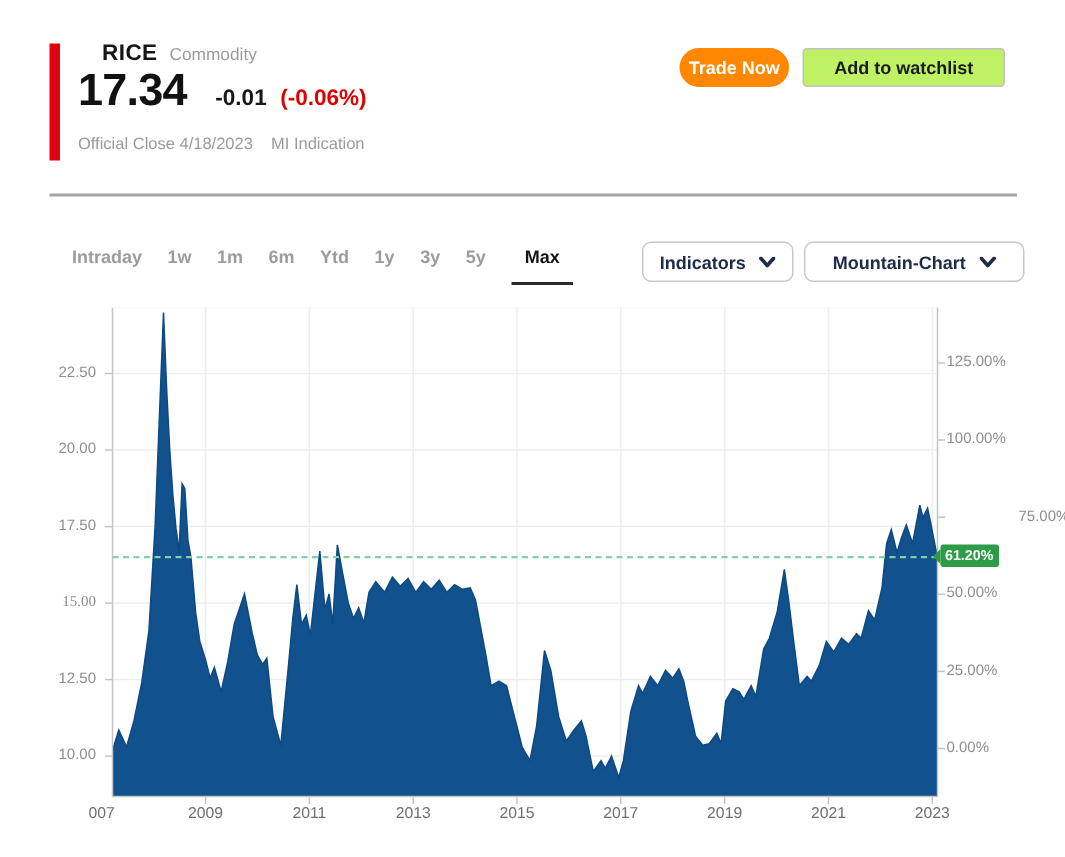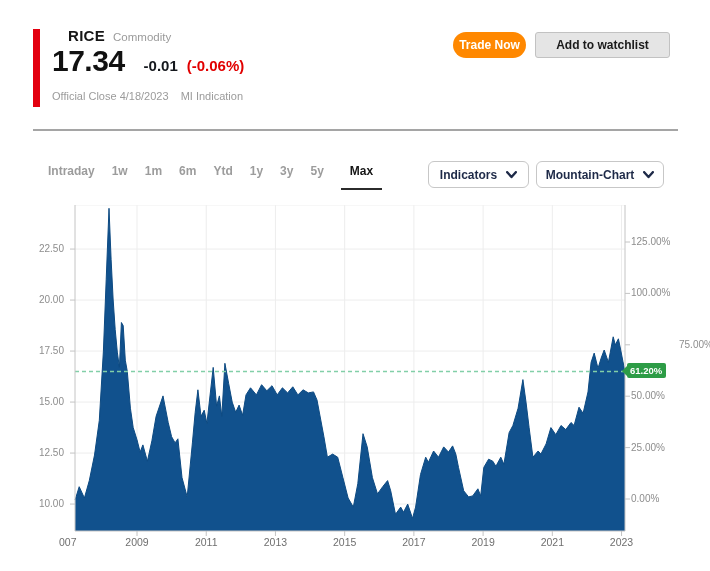--- a/index.html
+++ b/index.html
@@ -13,33 +13,33 @@
   .price-row { position:absolute; left:52px; top:44px; display:flex; align-items:baseline; }
   .price { font-size:30px; font-weight:bold; color:#111; letter-spacing:-.5px; }
   .chg { font-size:15px; font-weight:bold; color:#15181d; margin-left:19px; }
   .chg-pct { font-size:15px; font-weight:bold; color:#e10000; margin-left:9px; }
   .close-row { position:absolute; left:52px; top:90px; font-size:11px; color:#9b9b9b; }
   .close-row span + span { margin-left:9px; }
 
   .trade-btn { position:absolute; left:453px; top:32px; width:73px; height:26px; border:none; border-radius:14px;
     background:#ff8800; color:#fff; font-family:inherit; font-size:12px; font-weight:bold; cursor:pointer; }
   .watch-btn { position:absolute; left:535px; top:32px; width:135px; height:26px; border:1px solid #c2c2c2; border-radius:3px;
-    background:#e5e5e5; color:#1a1a1a; font-family:inherit; font-size:12px; font-weight:bold; cursor:pointer; }
+    background:#bef264; color:#1a1a1a; font-family:inherit; font-size:12px; font-weight:bold; cursor:pointer; }
 
   .divider { position:absolute; left:33px; top:129px; width:645px; height:2px; background:#a5a5a5; }
 
   
   .tabs { position:absolute; left:48px; top:164px; display:flex; gap:17px; align-items:flex-start; }
   .tab { font-size:12px; font-weight:bold; color:#9c9c9c; cursor:pointer; line-height:14px; }
   .tab.active { color:#151515; padding:0 9px 10px 9px; border-bottom:2px solid #2b2b2b; }
   .dd { position:absolute; top:161px; height:27px; border:1px solid #c7c7c7; border-radius:6px; background:#fff;
     display:flex; align-items:center; justify-content:center; gap:9px; font-family:inherit;
     font-size:12px; font-weight:bold; color:#1e2a48; cursor:pointer; }
   .dd-ind { left:428px; width:101px; }
-  .dd-chart { left:536px; width:128px; }
+  .dd-chart { left:536px; width:147px; }
   .chev { width:11px; height:8px; }
 
   
   .chart { position:absolute; left:0; top:195px; width:616px; height:376px; }
   #plot { position:absolute; left:70px; top:10px; }
   .ylab  { position:absolute; left:0; width:64px; text-align:right; font-size:10px; color:#8d8d8d; }
   .yrlab { position:absolute; left:631px; font-size:10px; color:#8d8d8d; }
   .xlab  { position:absolute; top:341px; width:44px; text-align:center; font-size:10.5px; color:#6f6f6f; }
   .badge { position:absolute; left:627px; background:#2d9c46; color:#fff; font-size:9.5px; font-weight:bold;
     line-height:15px; padding:0 4px 0 3px; border-radius:2px; }
@@ -138,21 +138,21 @@
       <line x1="269.6702743518752" y1="326" x2="269.6702743518752" y2="331" stroke="#c4c4c4"></line>
       <line x1="338.8874905612895" y1="326" x2="338.8874905612895" y2="331" stroke="#c4c4c4"></line>
       <line x1="408.10470677070384" y1="326" x2="408.10470677070384" y2="331" stroke="#c4c4c4"></line>
       <line x1="477.32192298011813" y1="326" x2="477.32192298011813" y2="331" stroke="#c4c4c4"></line>
       <line x1="546.5391391895324" y1="326" x2="546.5391391895324" y2="331" stroke="#c4c4c4"></line>
     </svg>
   <div id="labels">
       <div class="ylab" style="top: 48.0651px;">22.50</div>
       <div class="ylab" style="top: 99.0663px;">20.00</div>
       <div class="ylab" style="top: 150.068px;">17.50</div>
-      <div class="ylab" style="top: 201.069px;">15.00</div>
+      <div class="ylab" style="top: 201.069px; font-family: Liberation Serif, serif;">15.00</div>
       <div class="ylab" style="top: 252.07px;">12.50</div>
       <div class="ylab" style="top: 303.071px;">10.00</div>
       <div class="yrlab" style="top: 41px;">125.00%</div>
       <div class="yrlab" style="top: 92.4px;">100.00%</div>
       <div class="yrlab" style="top: 143.8px; margin-left: 48px;">75.00%</div>
       <div class="yrlab" style="top: 195.2px;">50.00%</div>
       <div class="yrlab" style="top: 246.6px;">25.00%</div>
       <div class="yrlab" style="top: 298px;">0.00%</div>
       <div class="xlab" style="left: 45.8014px;">007</div>
       <div class="xlab" style="left: 115.019px;">2009</div>

